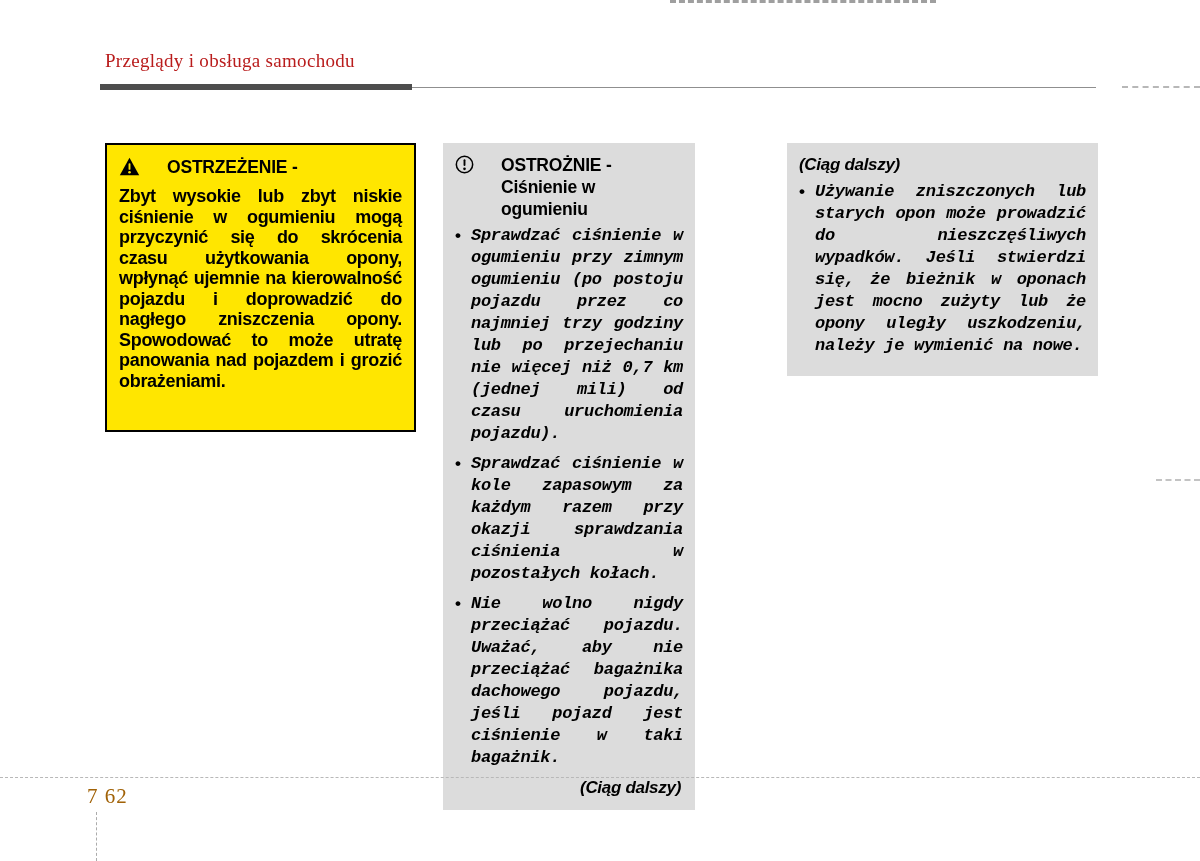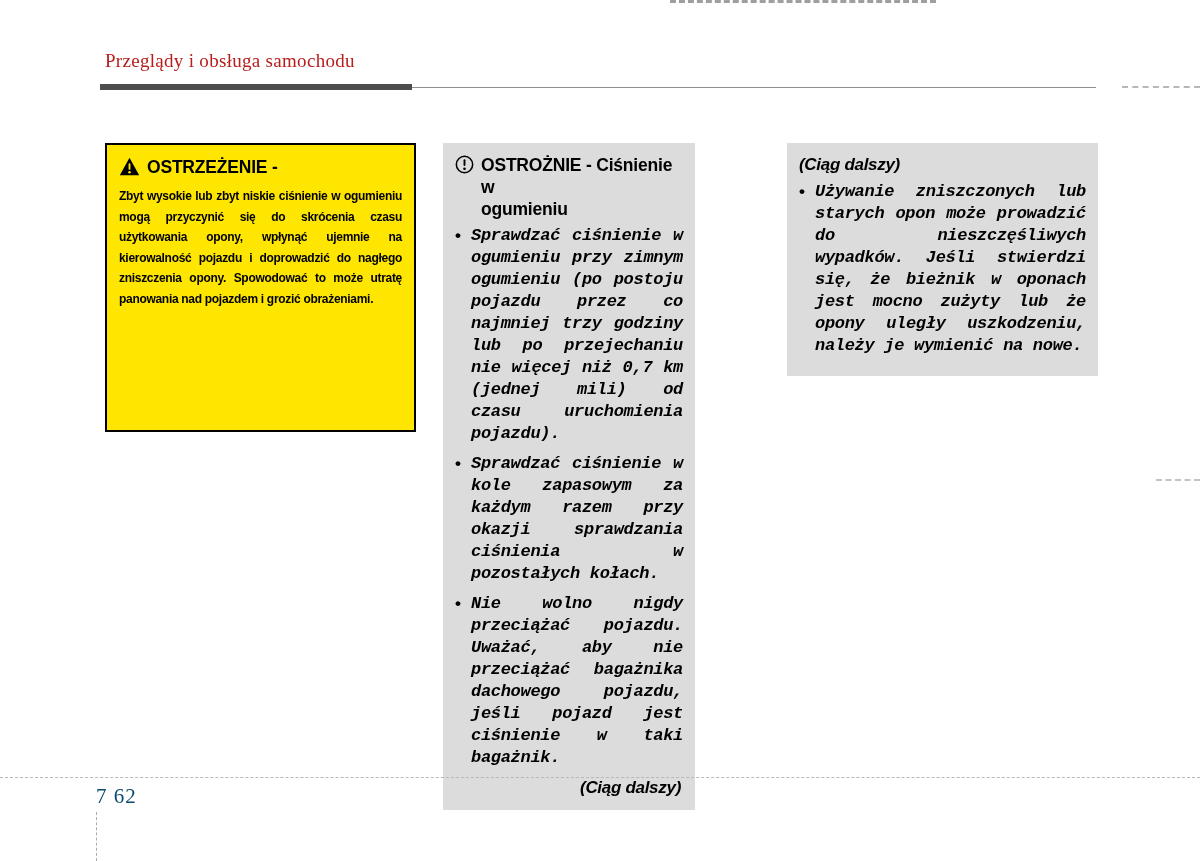--- a/index.html
+++ b/index.html
@@ -31,26 +31,26 @@
   }
   .caution-box      { left: 443px; top: 143px; width: 252px; min-height: 531px; background: var(--caution-bg, #dcdcdc); }
   .continuation-box { left: 787px; top: 143px; width: 311px; min-height: 203px; background: var(--caution-bg, #dcdcdc); }
 
   .box-title {
     display: flex; gap: 7px; align-items: flex-start;
     font-weight: 700; font-size: 17.5px; line-height: 22px;
     letter-spacing: -0.2px; margin-bottom: 5px;
   }
   .icon { flex: 0 0 auto; margin-top: 1px; }
-  .title-lines { flex: 1; }
+  .title-lines { flex: 1; margin-left: 20px; }
   .title-indent { display: block; padding-left: 12px; }
   .caution-line2 { display: block; text-align: left; padding-right: 14px; }
 
   .body-text {
-    margin: 0; font-weight: 700; font-size: 12px; line-height: 20.5px;
+    margin: 0; font-weight: 700; font-size: 18px; line-height: 20.5px;
     text-align: justify; letter-spacing: -0.3px;
   }
   .gray-text {
     font-weight: 700; font-style: italic; font-size: 17px; line-height: 22px;
     text-align: justify; letter-spacing: -0.3px;
   }
   .intro { margin: 0 0 6px 0; }
 
   .bullets { list-style: none; margin: 0; padding: 0; }
   .bullets li { display: flex; margin-bottom: 8px; }
@@ -62,21 +62,21 @@
     font-size: 17px; line-height: 22px; padding-right: 2px; margin-top: 4px;
     letter-spacing: -0.3px;
   }
   .cont-label {
     font-weight: 700; font-style: italic; font-size: 17px; line-height: 22px;
     margin-bottom: 5px; letter-spacing: -0.3px;
   }
 
   
   .footer-dash  { position: absolute; left: 0; top: 777px; width: 1200px; border-top: 1px dashed #b8b8b8; }
-  .page-number  { position: absolute; left: 96px; top: 784px; font: 400 21px "Liberation Serif", serif; color: #0c4a6e; letter-spacing: 1px; }
+  .page-number  { position: absolute; left: 87px; top: 784px; font: 400 21px "Liberation Serif", serif; color: #a16207; letter-spacing: 1px; }
   .footer-vdash { position: absolute; left: 96px; top: 812px; height: 49px; border-left: 1px dashed #ababab; }
 </style>
 </head>
 <body>
 
 <div class="artifact dash-top"></div>
 <div class="artifact dash-right-1"></div>
 <div class="artifact dash-right-2"></div>
 
 <h1 class="header-title">Przeglądy i obsługa samochodu</h1>

